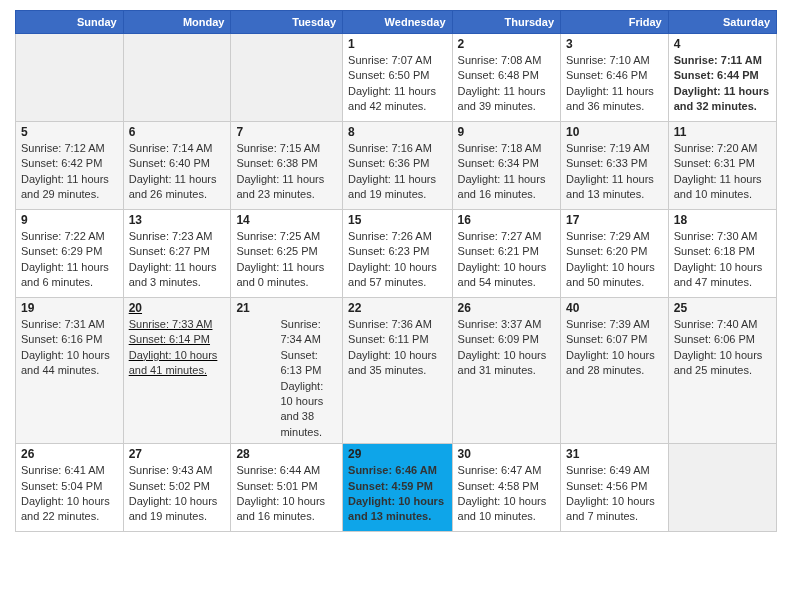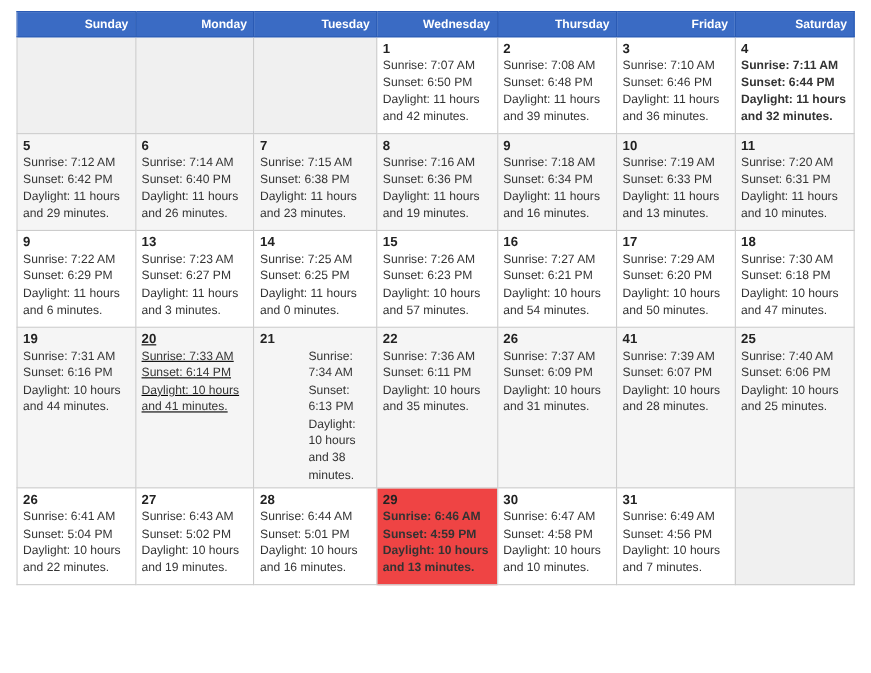--- a/index.html
+++ b/index.html
@@ -265,27 +265,27 @@
           </td>
           <td style="background: rgb(245, 245, 245);">
             <span class="day-number">22</span>
             <div class="day-info" style="white-space: pre-line;">Sunrise: 7:36 AM
 Sunset: 6:11 PM
 Daylight: 10 hours
 and 35 minutes.</div>
           </td>
           <td style="background: rgb(245, 245, 245);">
             <span class="day-number">26</span>
-            <div class="day-info" style="white-space: pre-line;">Sunrise: 7:37 AM
+            <div class="day-info" style="white-space: pre-line;">Sunrise: 3:37 AM
 Sunset: 6:09 PM
 Daylight: 10 hours
 and 31 minutes.</div>
           </td>
           <td style="background: rgb(245, 245, 245);">
-            <span class="day-number">41</span>
+            <span class="day-number">40</span>
             <div class="day-info" style="white-space: pre-line;">Sunrise: 7:39 AM
 Sunset: 6:07 PM
 Daylight: 10 hours
 and 28 minutes.</div>
           </td>
           <td style="background: rgb(245, 245, 245);">
             <span class="day-number">25</span>
             <div class="day-info" style="white-space: pre-line;">Sunrise: 7:40 AM
 Sunset: 6:06 PM
 Daylight: 10 hours
@@ -295,33 +295,33 @@
         <tr>
           <td style="background: rgb(255, 255, 255);">
             <span class="day-number">26</span>
             <div class="day-info" style="white-space: pre-line;">Sunrise: 6:41 AM
 Sunset: 5:04 PM
 Daylight: 10 hours
 and 22 minutes.</div>
           </td>
           <td style="background: rgb(255, 255, 255);">
             <span class="day-number">27</span>
-            <div class="day-info" style="white-space: pre-line;">Sunrise: 6:43 AM
+            <div class="day-info" style="white-space: pre-line;">Sunrise: 9:43 AM
 Sunset: 5:02 PM
 Daylight: 10 hours
 and 19 minutes.</div>
           </td>
           <td style="background: rgb(255, 255, 255);">
             <span class="day-number">28</span>
             <div class="day-info" style="white-space: pre-line;">Sunrise: 6:44 AM
 Sunset: 5:01 PM
 Daylight: 10 hours
 and 16 minutes.</div>
           </td>
-          <td style="background: #ef4444;">
+          <td style="background: #0ea5e9;">
             <span class="day-number">29</span>
             <div class="day-info" style="white-space: pre-line; font-weight: bold;">Sunrise: 6:46 AM
 Sunset: 4:59 PM
 Daylight: 10 hours
 and 13 minutes.</div>
           </td>
           <td style="background: rgb(255, 255, 255);">
             <span class="day-number">30</span>
             <div class="day-info" style="white-space: pre-line;">Sunrise: 6:47 AM
 Sunset: 4:58 PM

